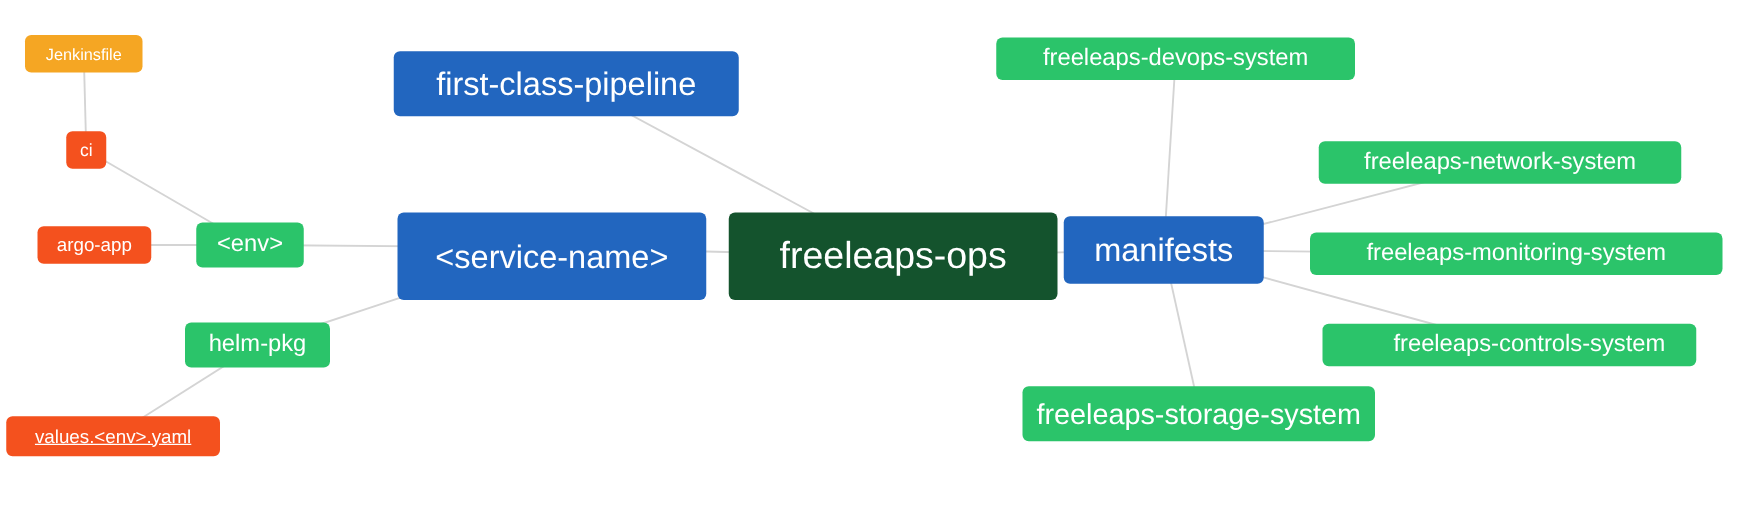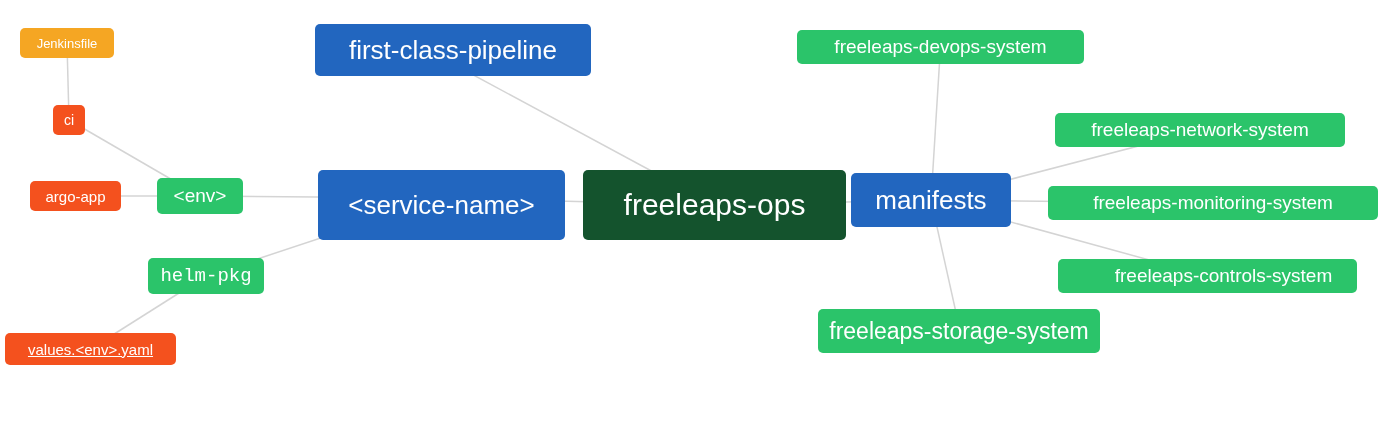--- a/index.html
+++ b/index.html
@@ -72,29 +72,29 @@
   </div>
 
   <div class="node red" style="left:30px; top:181px; width:91px; height:30px; font-size:15px;">
     <span>argo-app</span>
   </div>
 
   <div class="node green" style="left:157px; top:178px; width:86px; height:36px; font-size:19px;">
     <span>&lt;env&gt;</span>
   </div>
 
-  <div class="node green" style="left:148px; top:258px; width:116px; height:36px; font-size:19px;font-family:Liberation Mono, monospace;">
+  <div class="node green" style="left:148px; top:258px; width:116px; height:36px; font-size:19px;">
     <span>helm-pkg</span>
   </div>
 
   <div class="node red" style="left:5px; top:333px; width:171px; height:32px; font-size:15px;text-decoration:underline;">
     <span>values.&lt;env&gt;.yaml</span>
   </div>
 
-  <div class="node blue" style="left:315px; top:24px; width:276px; height:52px; font-size:26px;text-align:right;">
+  <div class="node blue" style="left:315px; top:41px; width:276px; height:52px; font-size:26px;text-align:right;">
     <span>first-class-pipeline</span>
   </div>
 
   <div class="node blue" style="left:318px; top:170px; width:247px; height:70px; font-size:26px;">
     <span>&lt;service-name&gt;</span>
   </div>
 
   <div class="node dark" style="left:583px; top:170px; width:263px; height:70px; font-size:30px;">
     <span>freeleaps-ops</span>
   </div>

